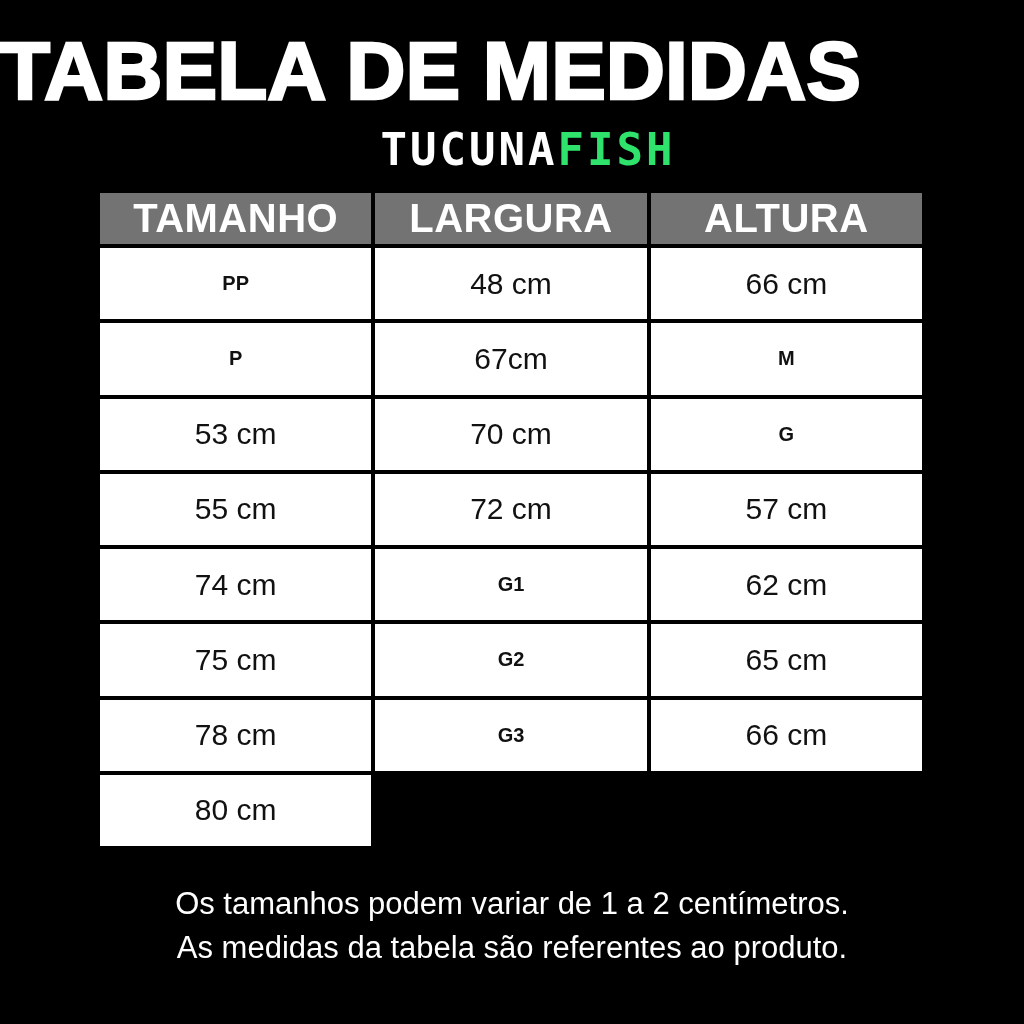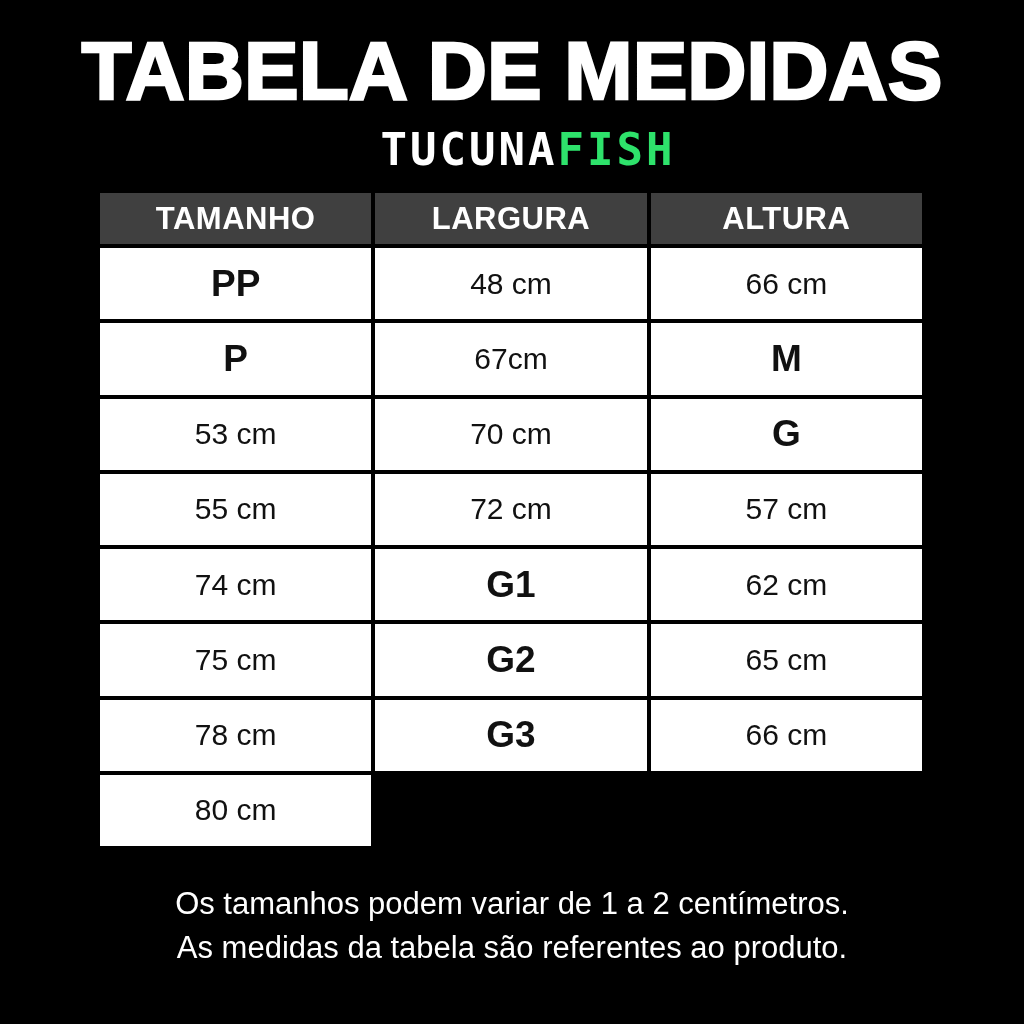--- a/index.html
+++ b/index.html
@@ -15,21 +15,20 @@
     position: relative;
     width: 1024px;
     height: 1024px;
     background: #000000;
   }
   .page-title {
     position: absolute;
     top: 30px;
     left: 0;
     width: 1024px;
-    text-align: center;
     color: #ffffff;
     font-size: 82px;
     line-height: 1.0;
     font-weight: 700;
     letter-spacing: 0px;
     -webkit-text-stroke: 2.5px #ffffff;
     white-space: nowrap;
   }
   .brand-logo {
     position: absolute;
@@ -59,34 +58,34 @@
     gap: 4px;
     background: #000000;
   }
   .cell {
     display: flex;
     align-items: center;
     justify-content: center;
     white-space: nowrap;
   }
   .cell.header {
-    background: #404040;
+    background: #737373;
     color: #ffffff;
     font-weight: 700;
-    font-size: 31px;
+    font-size: 40px;
     letter-spacing: 0.5px;
   }
   .cell.body {
     background: #ffffff;
     color: #111111;
     font-size: 30px;
   }
   .cell.body.size {
     font-weight: 700;
-    font-size: 37px;
+    font-size: 20px;
   }
   .footer-notes {
     position: absolute;
     top: 882px;
     left: 0;
     width: 1024px;
     text-align: center;
     color: #ffffff;
     font-size: 31px;
     line-height: 44px;

